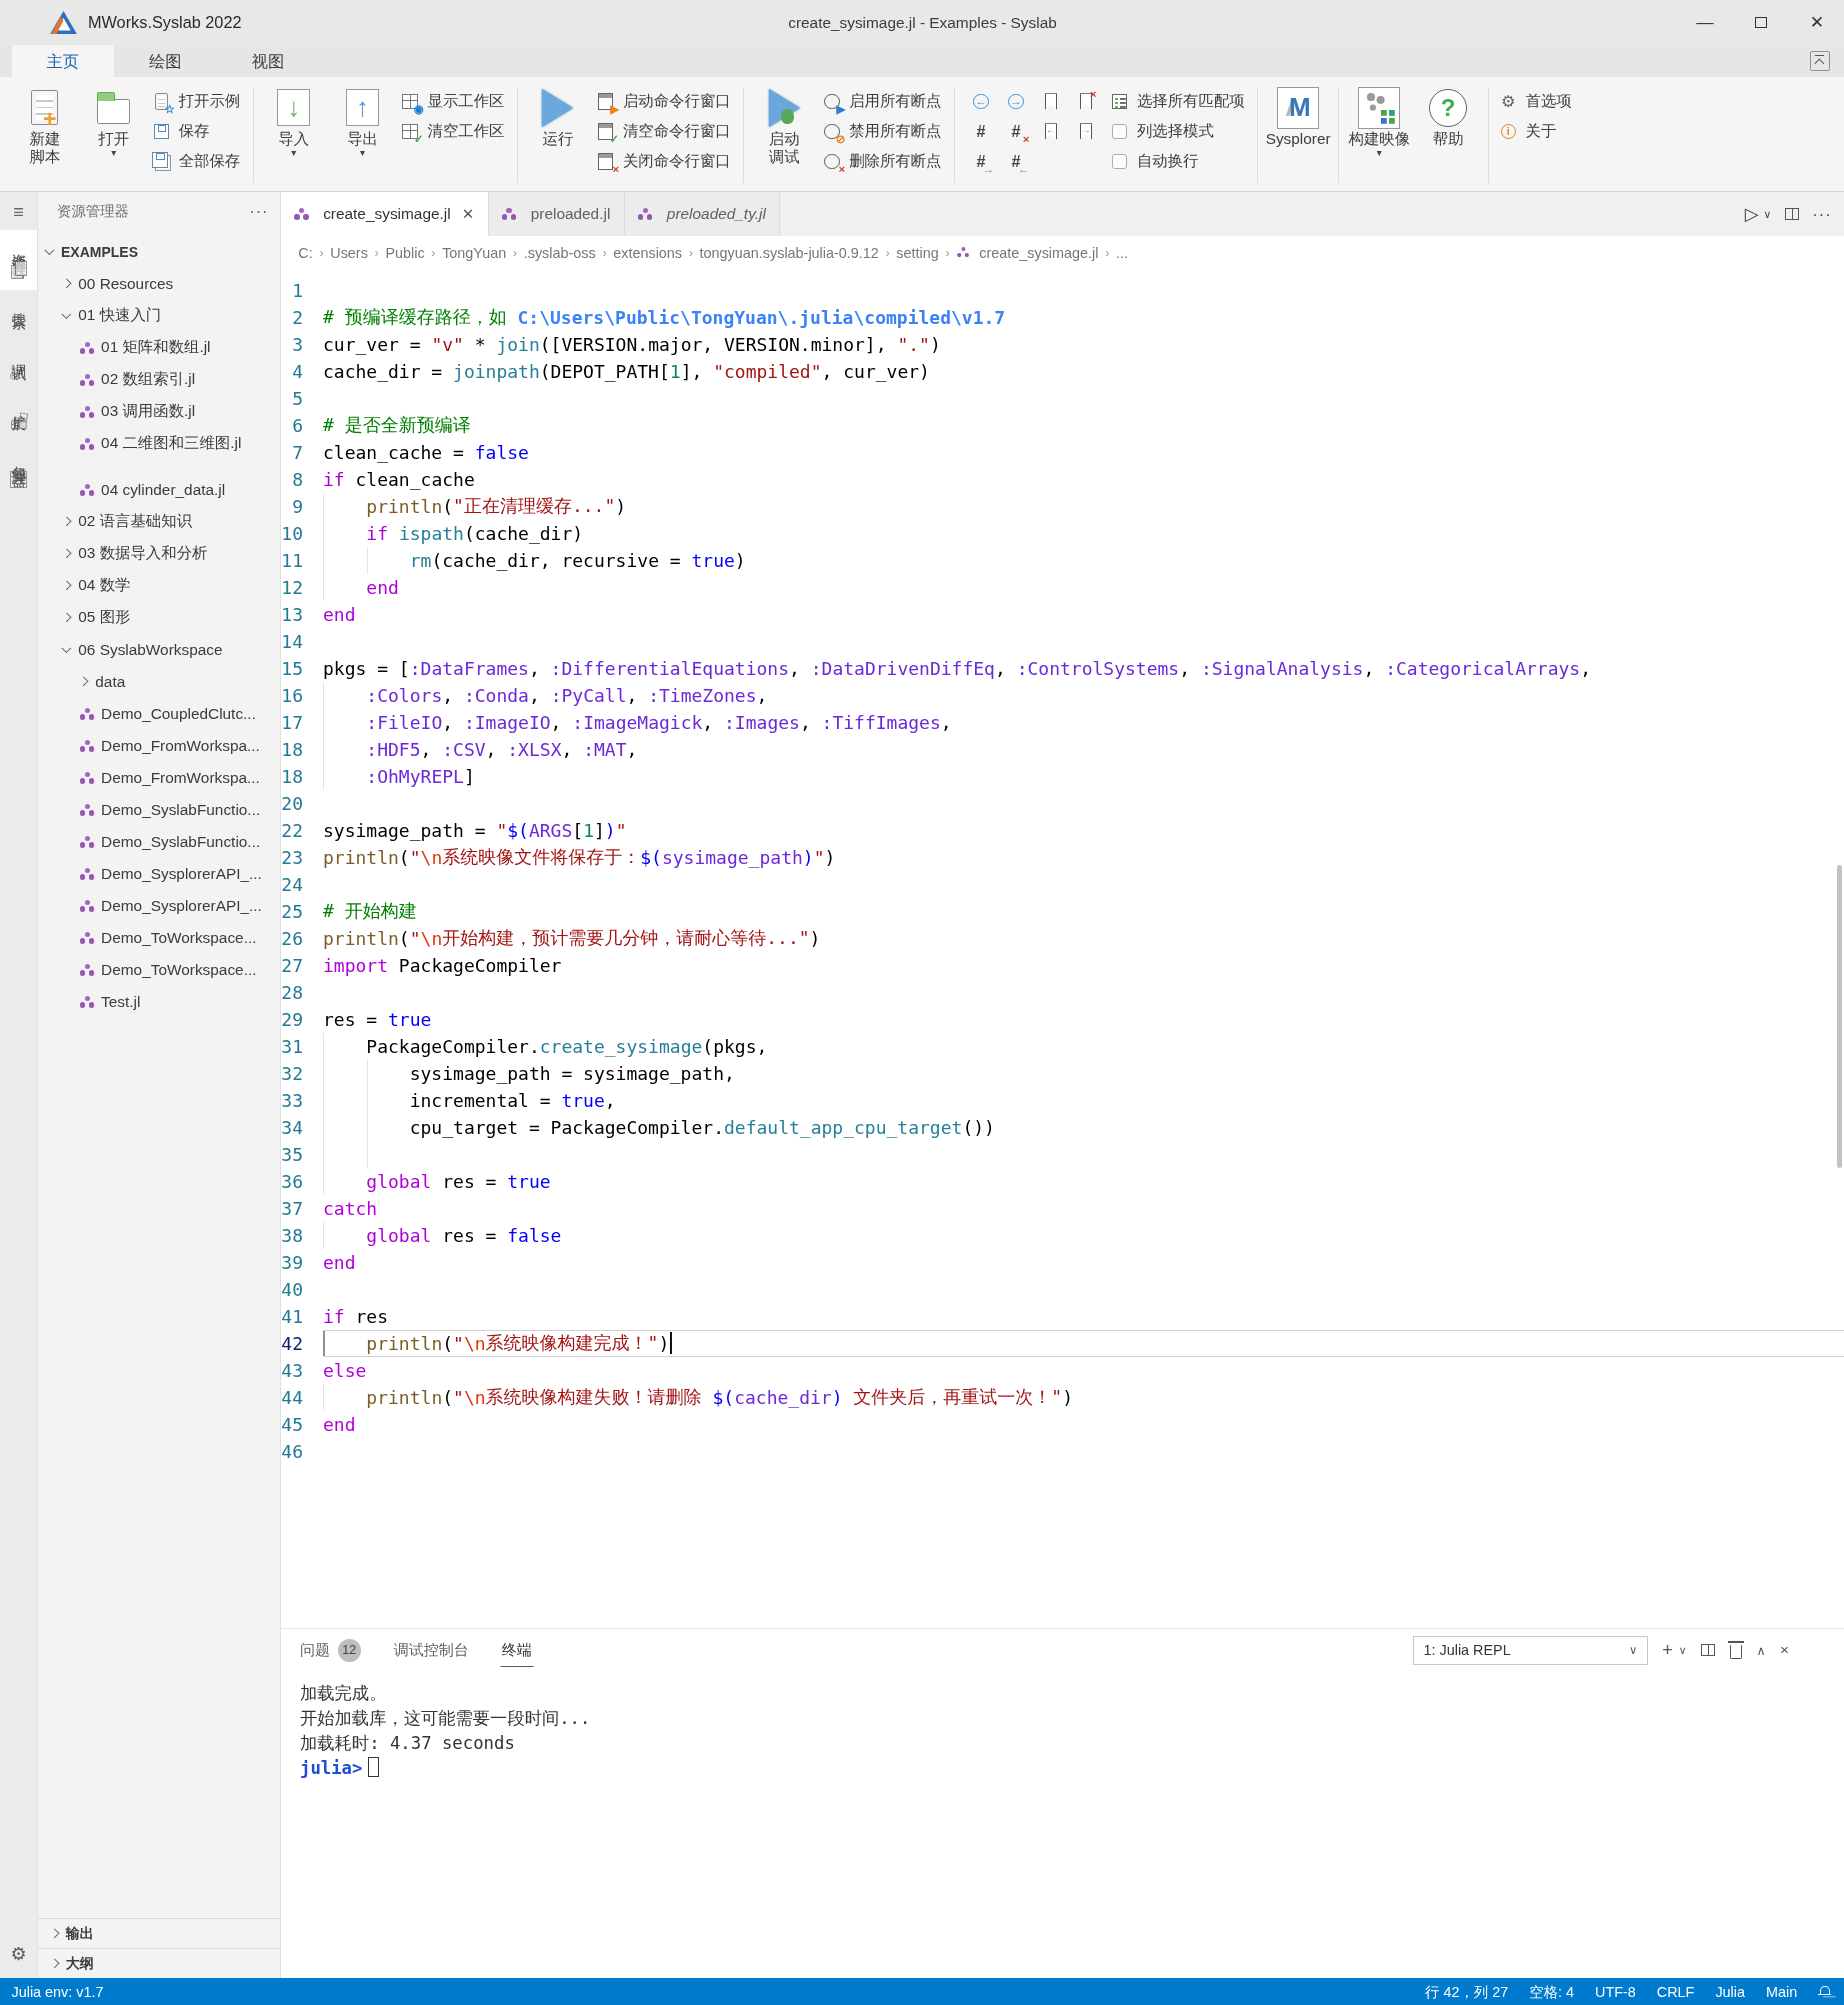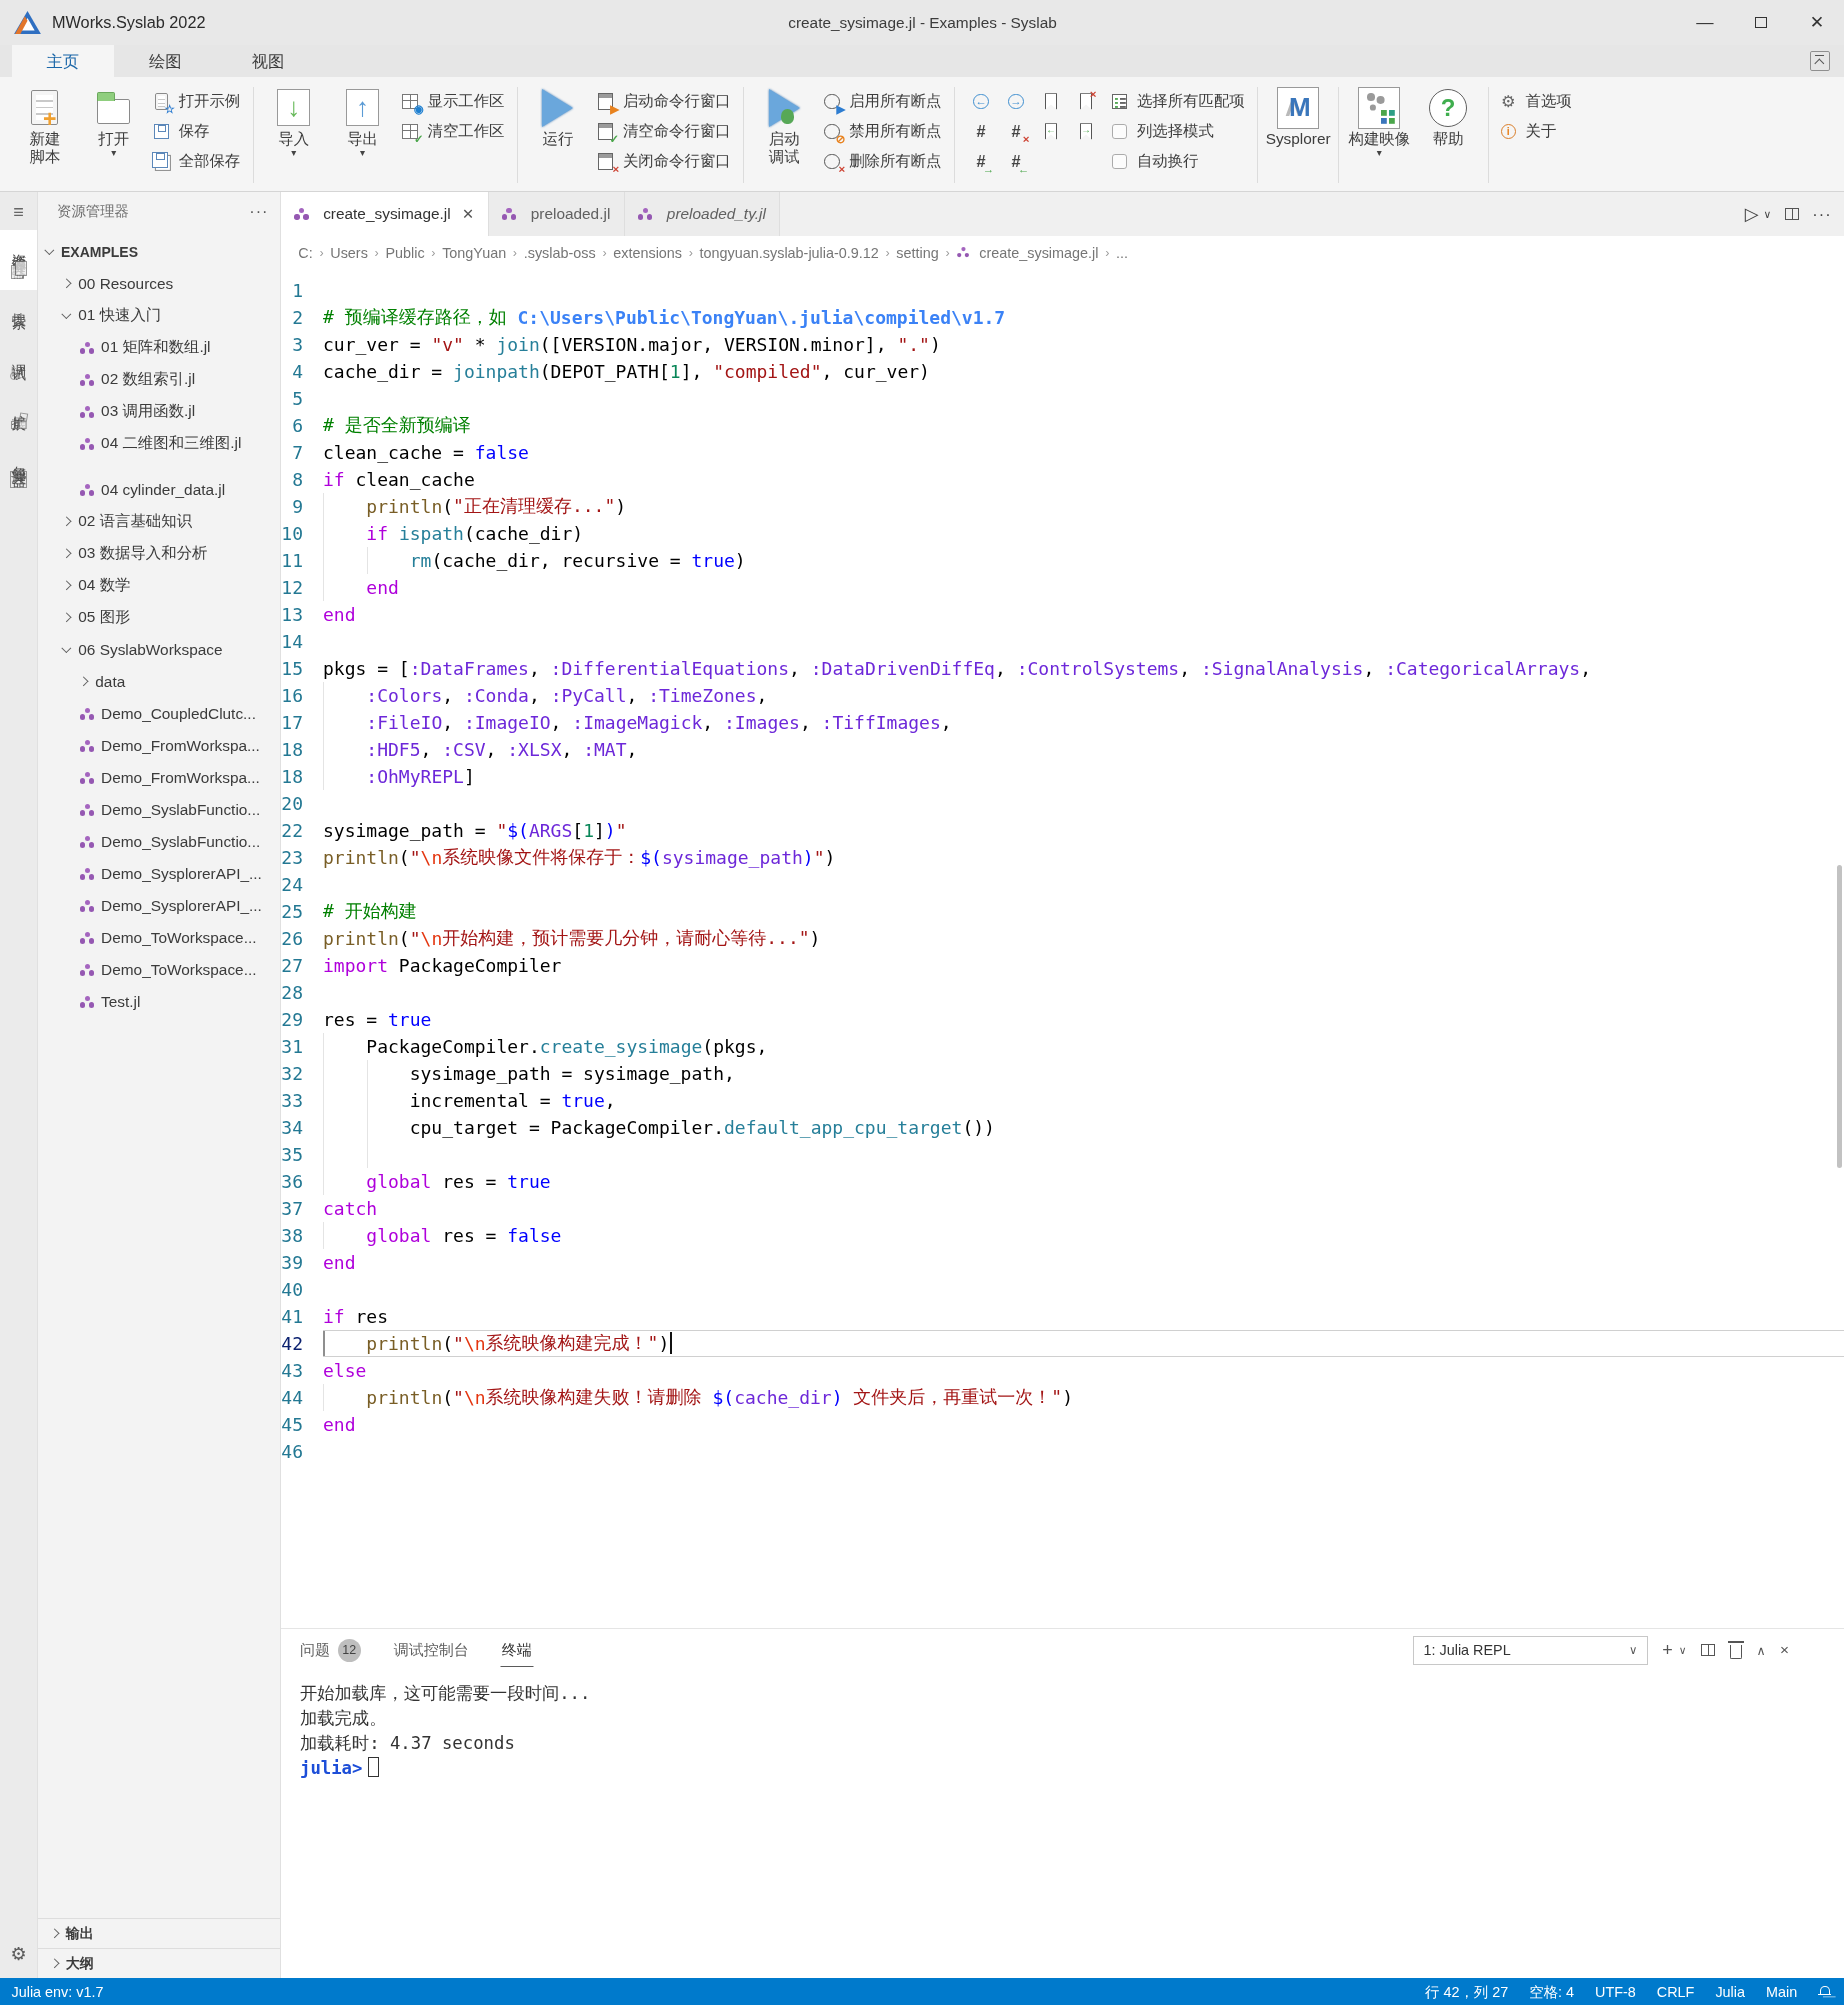--- a/index.html
+++ b/index.html
@@ -1,19 +1,19 @@
 <!DOCTYPE html>
 <html><head>
 <meta charset="utf-8">
 <style>
   * { margin:0; padding:0; box-sizing:border-box; }
   html,body { width:1845px; height:2006px; overflow:hidden; font-family:"Liberation Sans",sans-serif; background:#f0f0f0; }
 
   
-  #titlebar { height:45px; background:#e8e8e8; display:flex; align-items:center; position:relative; }
+  #titlebar { height:45px; background:#e8e8e8; display:flex; align-items:center; position:relative;padding-left:36px; }
   #app-logo { width:29px; height:25px; margin:0 9.6px 0 13.4px; }
   #title-left { font-size:16.3px; color:#2b2b2b; }
   #title-center { position:absolute; left:0; right:0; text-align:center; font-size:15.4px; color:#3c3c3c; pointer-events:none; }
   #winbtns { margin-left:auto; display:flex; height:100%; }
   .winbtn { width:56px; display:flex; align-items:center; justify-content:center; font-size:17.3px; color:#333; }
   .winbtn .sq { width:11.5px; height:11.5px; border:1.3px solid #333; }
 
   
   #ribbontabs { height:32px; background:#e6e6e6; display:flex; align-items:flex-end; padding-left:11.5px; position:relative; }
   .rtab { height:32px; line-height:32px; padding:0 35px; font-size:16.3px; color:#3d3d3d; }
@@ -924,22 +924,22 @@
           <span class="pic">+</span>
           <span class="pic small">∨</span>
           <span class="splitic"></span>
           <span class="trashic"></span>
           <span class="pic" style="font-size:12.5px">∧</span>
           <span class="pic" style="font-size:15.4px">×</span>
         </div>
       </div>
       <div id="term">
         <div id="tlines">
+            <div>加载完成。</div>
             <div>开始加载库，这可能需要一段时间...</div>
-            <div>加载完成。</div>
             <div>加载耗时: 4.37 seconds</div>
           </div>
         <div><span id="tprompt">julia&gt;</span><span id="tcur"></span></div>
       </div>
     </div>
   </div>
 </div>
 
 <div id="statusbar">
   <span>Julia env: v1.7</span>

